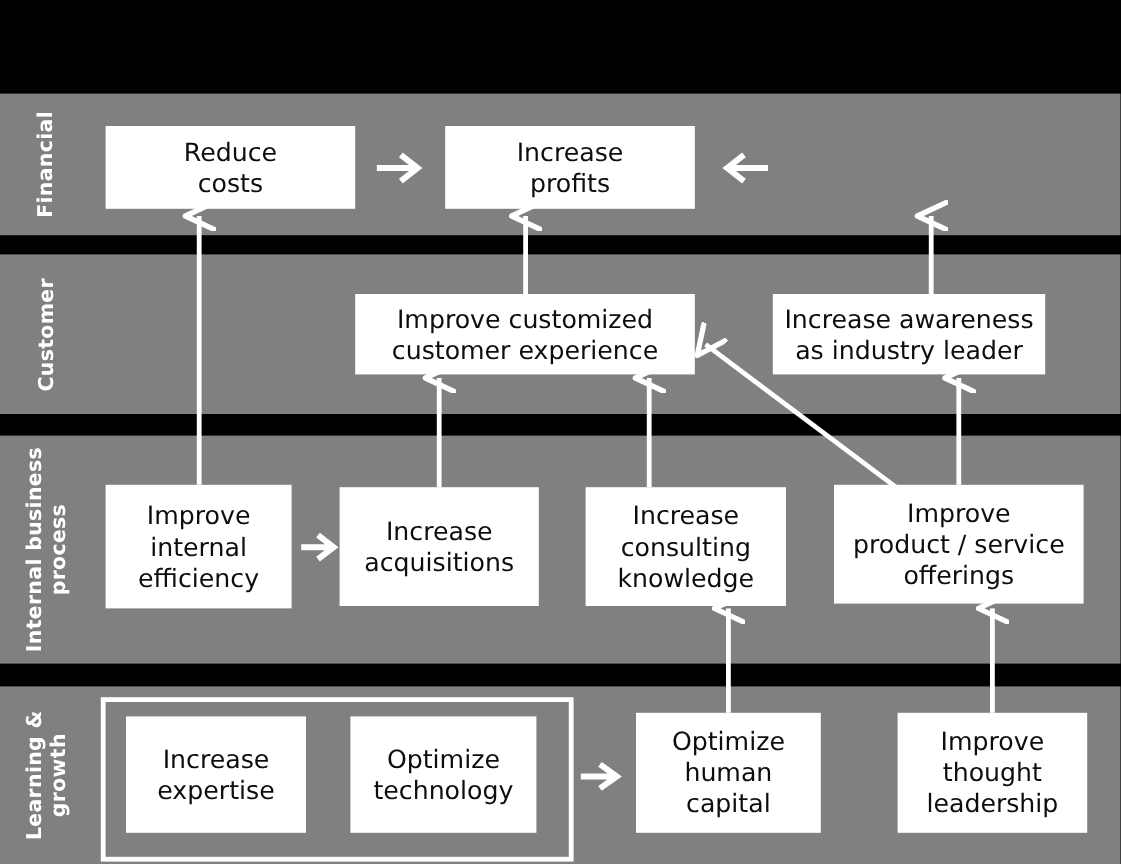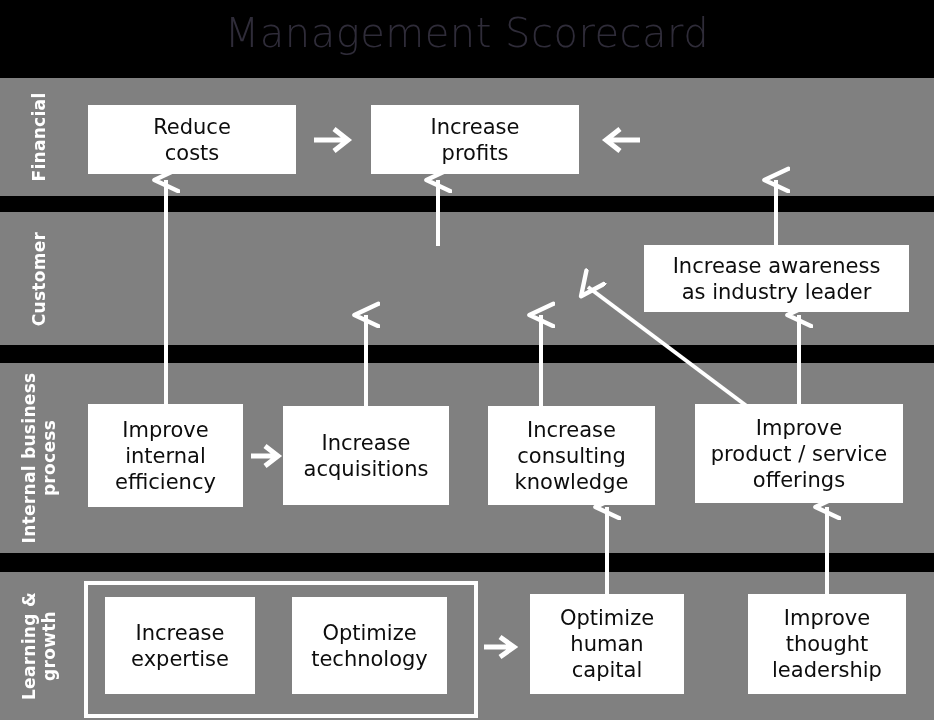--- a/index.html
+++ b/index.html
@@ -117,21 +117,20 @@
   .flat-arrow {
     position: absolute;
     z-index: 6;
   }
 </style>
 </head>
 <body>
 
 <div id="canvas">
 
-  <div id="title">Management Scorecard</div>
 
   <div class="band" id="band-financial">
     <div class="label-col">
       <div class="band-label" id="label-financial">
         <span class="band-label-rot">Financial</span>
       </div>
     </div>
   </div>
 
   <div class="band" id="band-customer">
@@ -198,21 +197,22 @@
     <path d="M2,14 L26,14 M16,4 L29,14 L16,24" fill="none" stroke="#ffffff" stroke-width="5" stroke-linecap="butt" stroke-linejoin="miter"></path>
   </svg>
 
   <svg class="flat-arrow" style="left:482px; top:632px; width:40px; height:30px;" viewBox="0 0 40 30">
     <path d="M2,15 L29,15 M18,5 L32,15 L18,25" fill="none" stroke="#ffffff" stroke-width="5" stroke-linecap="butt" stroke-linejoin="miter"></path>
   </svg>
 
   <div class="obj" style="left:88px; top:105px; width:208px; height:69px;">Reduce<br>costs</div>
   <div class="obj" style="left:371px; top:105px; width:208px; height:69px;">Increase<br>profits</div>
 
-  <div class="obj" style="left:644px; top:245px; width:265px; height:67px;">Increase awareness<br>as industry leader</div>
+  <div class="obj" style="left:296px; top:245px; width:283px; height:67px;">Improve customized<br>customer experience</div>
+  <div class="obj" style="left:644px; top:245px; width:227px; height:67px;">Increase awareness<br>as industry leader</div>
 
   <div class="obj" style="left:88px; top:404px; width:155px; height:103px;">Improve<br>internal<br>efficiency</div>
   <div class="obj" style="left:283px; top:406px; width:166px; height:99px;">Increase<br>acquisitions</div>
   <div class="obj" style="left:488px; top:406px; width:167px; height:99px;">Increase<br>consulting<br>knowledge</div>
   <div class="obj" style="left:695px; top:404px; width:208px; height:99px;">Improve<br>product / service<br>offerings</div>
 
   <div class="obj" style="left:105px; top:597px; width:150px; height:97px;">Increase<br>expertise</div>
   <div class="obj" style="left:292px; top:597px; width:155px; height:97px;">Optimize<br>technology</div>
   <div class="obj" style="left:530px; top:594px; width:154px; height:100px;">Optimize<br>human<br>capital</div>
   <div class="obj" style="left:748px; top:594px; width:158px; height:100px;">Improve<br>thought<br>leadership</div>

